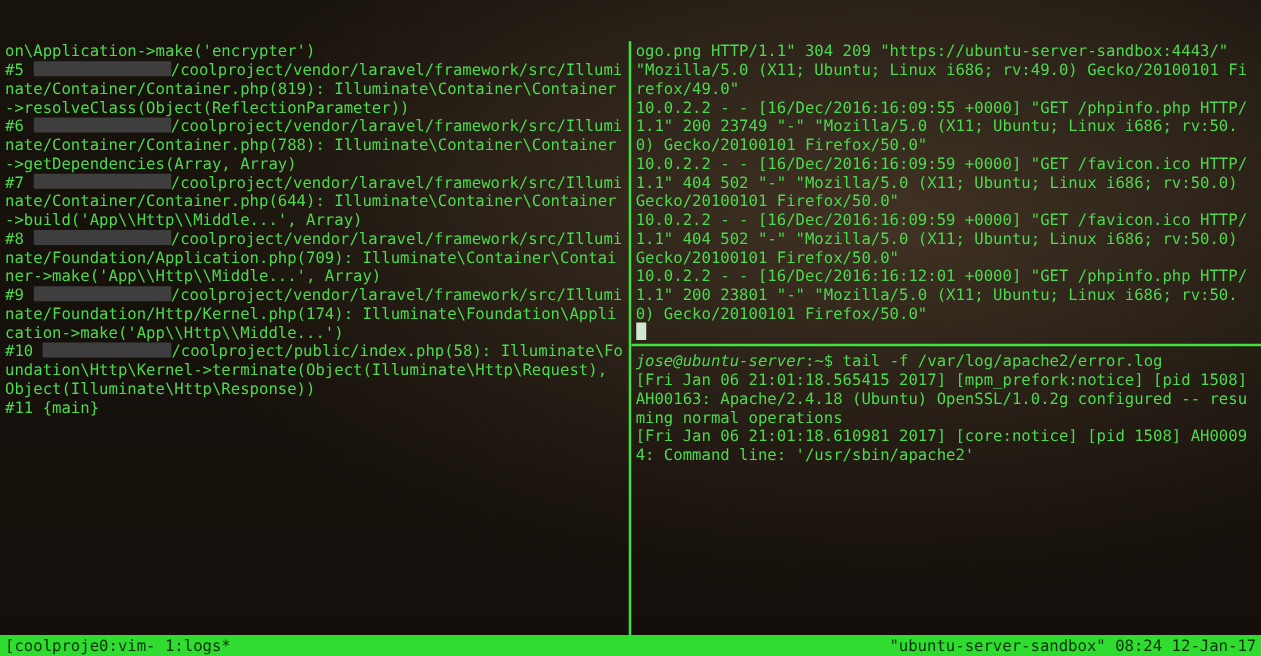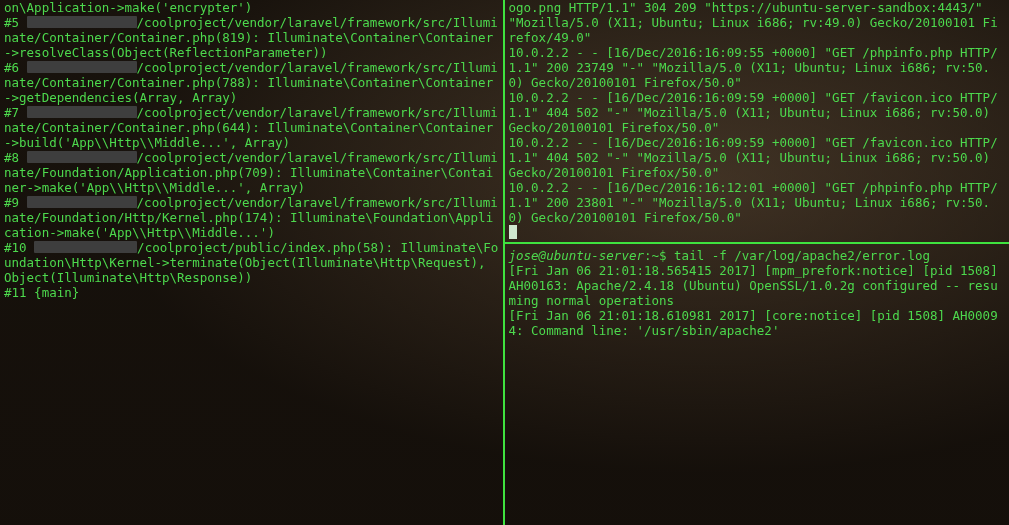--- a/index.html
+++ b/index.html
@@ -32,20 +32,21 @@
     flex-direction: row;
     overflow: hidden;
   }
   .pane {
     flex: 1 1 50%;
     padding: 0 4px;
     white-space: pre-wrap;
     word-break: break-all;
     overflow: hidden;
     position: relative;
+    margin-top: 33px;
   }
   .pane-left {
     border-right: 2px solid #3fe23f;
   }
   .pane-right {
     display: flex;
     flex-direction: column;
   }
   .right-top {
     flex: 0 0 auto;
@@ -102,13 +103,17 @@
 
       <div class="right-top" id="right-top"><span class="line">ogo.png HTTP/1.1" 304 209 "https://ubuntu-server-sandbox:4443/" "Mozilla/5.0 (X11; Ubuntu; Linux i686; rv:49.0) Gecko/20100101 Firefox/49.0"</span><span class="line">10.0.2.2 - - [16/Dec/2016:16:09:55 +0000] "GET /phpinfo.php HTTP/1.1" 200 23749 "-" "Mozilla/5.0 (X11; Ubuntu; Linux i686; rv:50.0) Gecko/20100101 Firefox/50.0"</span><span class="line">10.0.2.2 - - [16/Dec/2016:16:09:59 +0000] "GET /favicon.ico HTTP/1.1" 404 502 "-" "Mozilla/5.0 (X11; Ubuntu; Linux i686; rv:50.0) Gecko/20100101 Firefox/50.0"</span><span class="line">10.0.2.2 - - [16/Dec/2016:16:09:59 +0000] "GET /favicon.ico HTTP/1.1" 404 502 "-" "Mozilla/5.0 (X11; Ubuntu; Linux i686; rv:50.0) Gecko/20100101 Firefox/50.0"</span><span class="line">10.0.2.2 - - [16/Dec/2016:16:12:01 +0000] "GET /phpinfo.php HTTP/1.1" 200 23801 "-" "Mozilla/5.0 (X11; Ubuntu; Linux i686; rv:50.0) Gecko/20100101 Firefox/50.0"</span><span class="cursor-block"></span></div>
 
       <div class="right-divider"></div>
 
       <div class="right-bottom" id="right-bottom"><span class="line"><span class="prompt-user">jose@ubuntu-server</span>:<span>~</span>$ <span>tail -f /var/log/apache2/error.log</span></span><span class="line">[Fri Jan 06 21:01:18.565415 2017] [mpm_prefork:notice] [pid 1508] AH00163: Apache/2.4.18 (Ubuntu) OpenSSL/1.0.2g configured -- resuming normal operations</span><span class="line">[Fri Jan 06 21:01:18.610981 2017] [core:notice] [pid 1508] AH00094: Command line: '/usr/sbin/apache2'</span></div>
 
     </div>
   </div>
 
+  <div class="statusbar">
+    <span class="status-left">[coolproje0:vim- 1:logs*</span>
+    <span class="status-right">"ubuntu-server-sandbox" 08:24 12-Jan-17</span>
+  </div>
 </div>
 
 </body></html>

